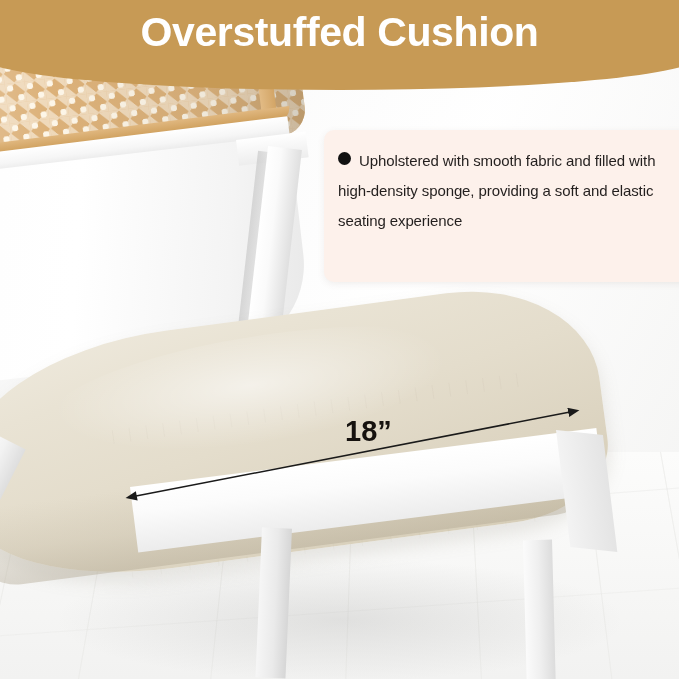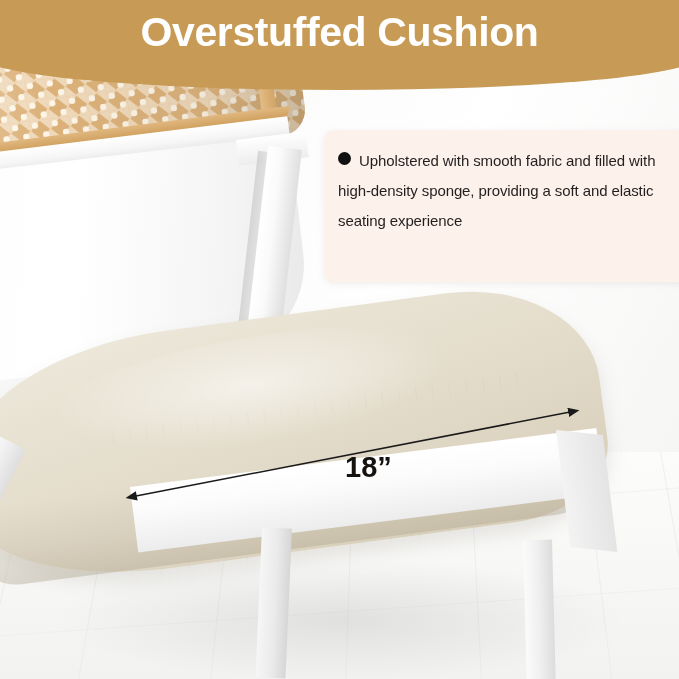--- a/index.html
+++ b/index.html
@@ -249,21 +249,20 @@
     z-index:18; pointer-events:none;
   }
   .dim-label{
     position:absolute;
     left:345px; top:415px;
     font-size:29px;
     font-weight:bold;
     color:#16120f;
     letter-spacing:0px;
     z-index:19;
-    margin-top:36px;
   }
 </style>
 </head>
 <body>
 
 <div id="stage">
 
   <div class="bg-wall"></div>
   <div class="bg-wall-shade"></div>
 

